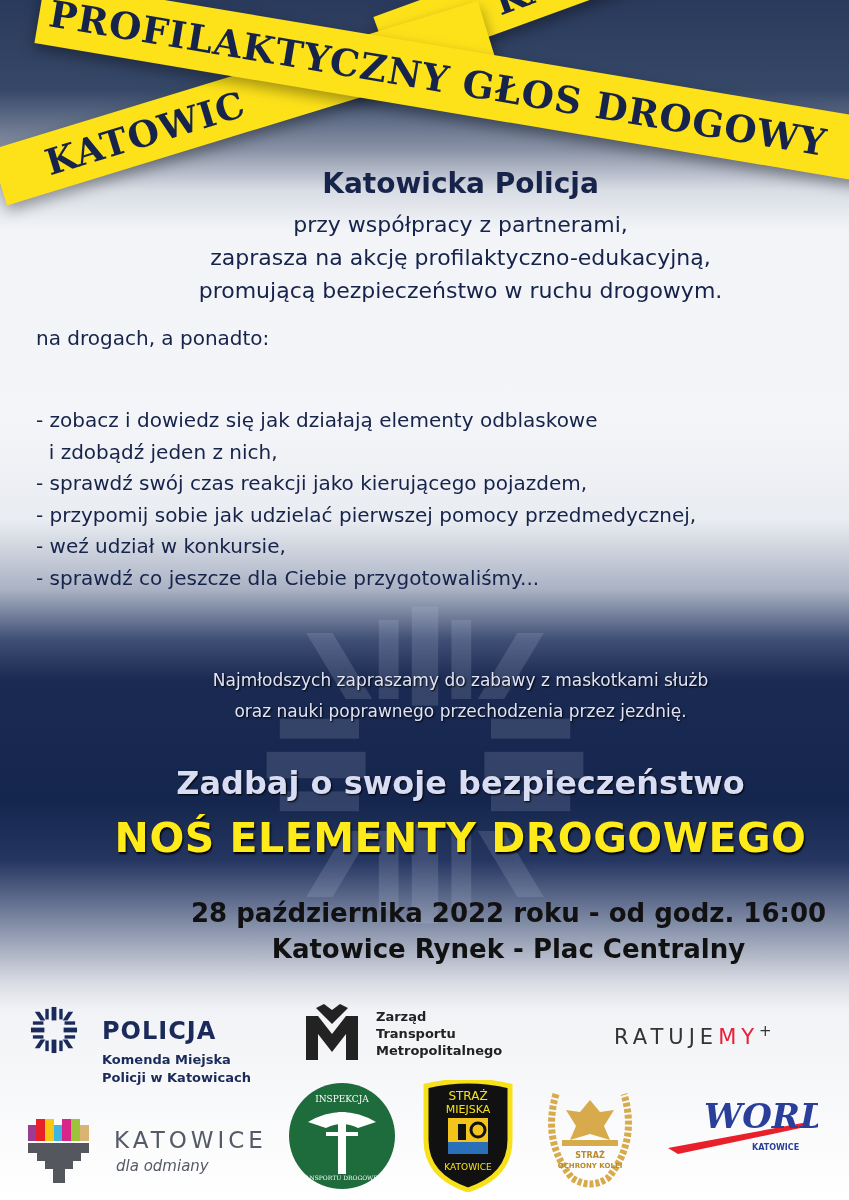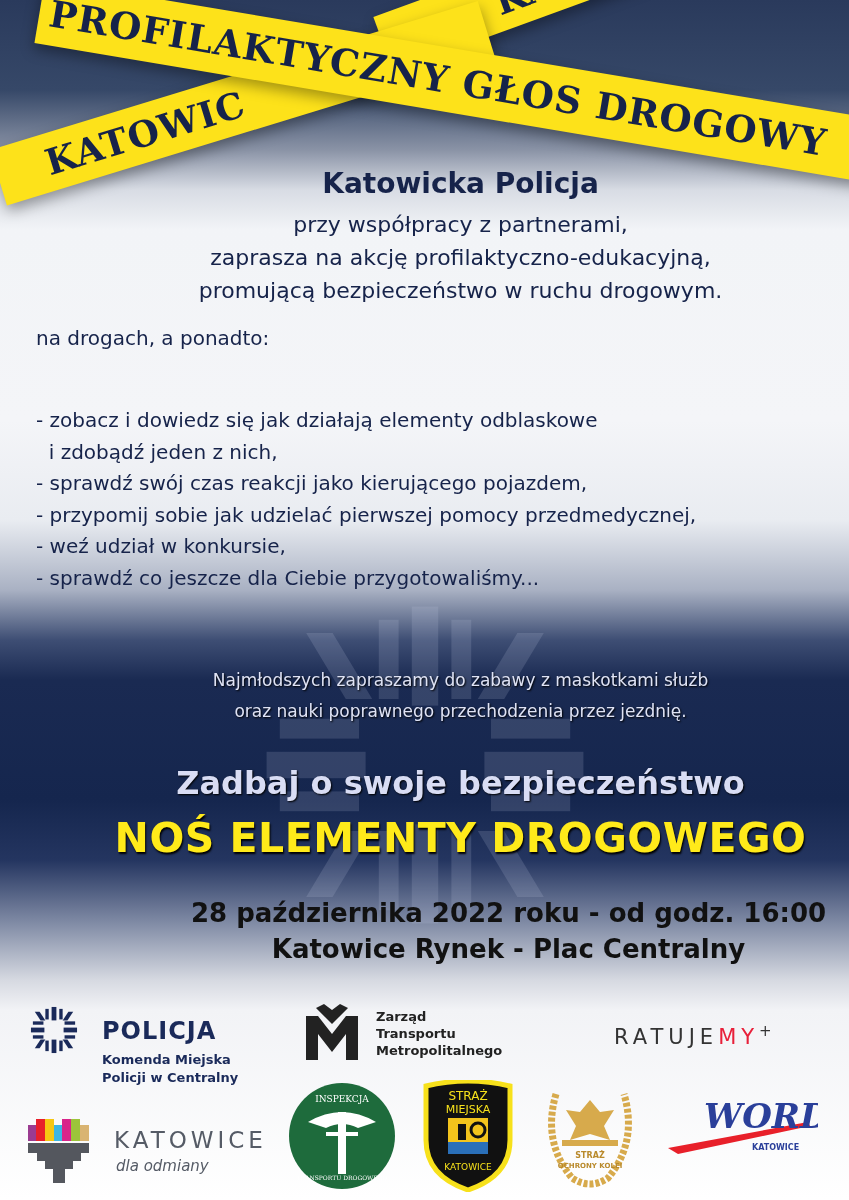--- a/index.html
+++ b/index.html
@@ -128,21 +128,21 @@
           <rect x="72" y="61" width="22" height="7"></rect>
         <polygon points="10,12 20,12 32,30 22,30"></polygon>
           <polygon points="90,12 80,12 68,30 78,30"></polygon>
         <polygon points="10,88 20,88 32,70 22,70"></polygon>
           <polygon points="90,88 80,88 68,70 78,70"></polygon>
       </g>
     </svg>
     <div class="pol-title" style="position:absolute; left:72px; top:14px;text-align:right;">POLICJA</div>
     <div class="pol-sub" style="position:absolute; left:72px; top:48px;">
       <div>Komenda Miejska</div>
-      <div>Policji w Centralny</div>
+      <div>Policji w Katowicach</div>
     </div>
   </div>
 
   <div class="logo" style="left:306px; top:1002px; width:240px; height:64px;padding-left:47px;">
     <svg style="position:absolute; left:0; top:2px;" width="52" height="56" viewBox="0 0 52 56">
       <polygon fill="#222" points="0,12 12,12 26,30 40,12 52,12 52,56 40,56 40,30 26,48 12,30 12,56 0,56"></polygon>
       <polygon fill="#222" points="10,4 18,0 26,6 34,0 42,4 26,20"></polygon>
     </svg>
     <div class="ztm-text" style="position:absolute; left:70px; top:6px;">
       <div>Zarząd</div>

